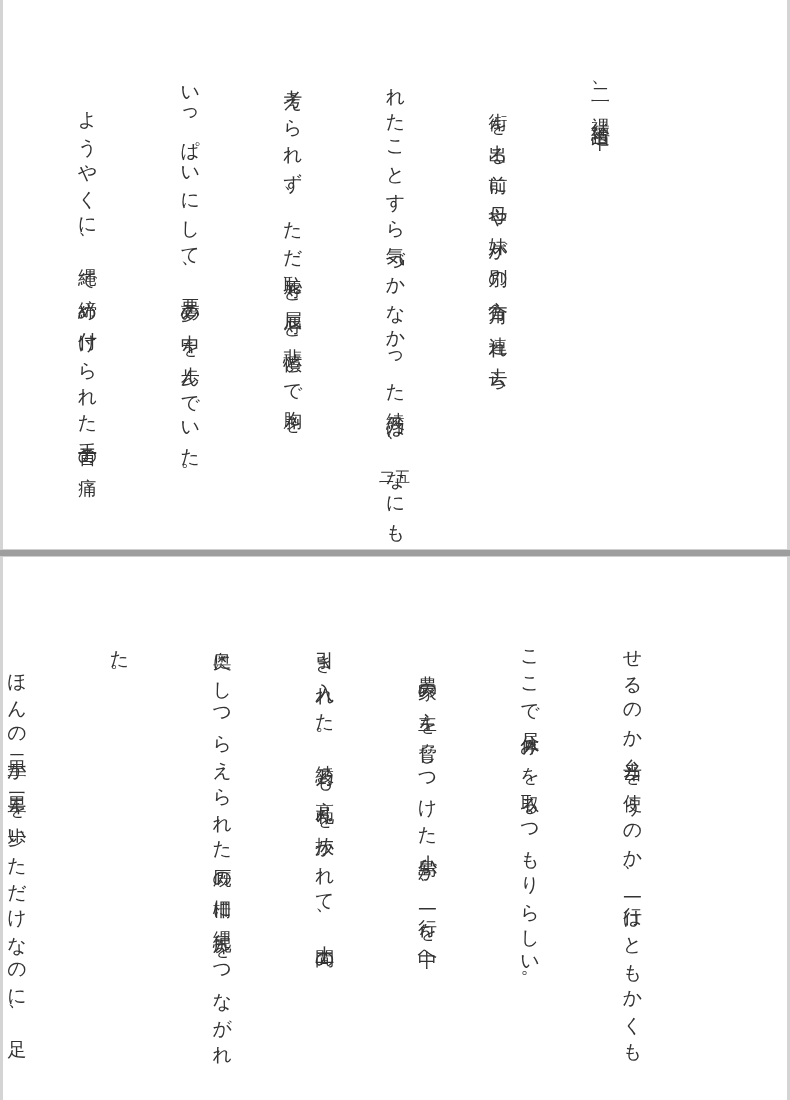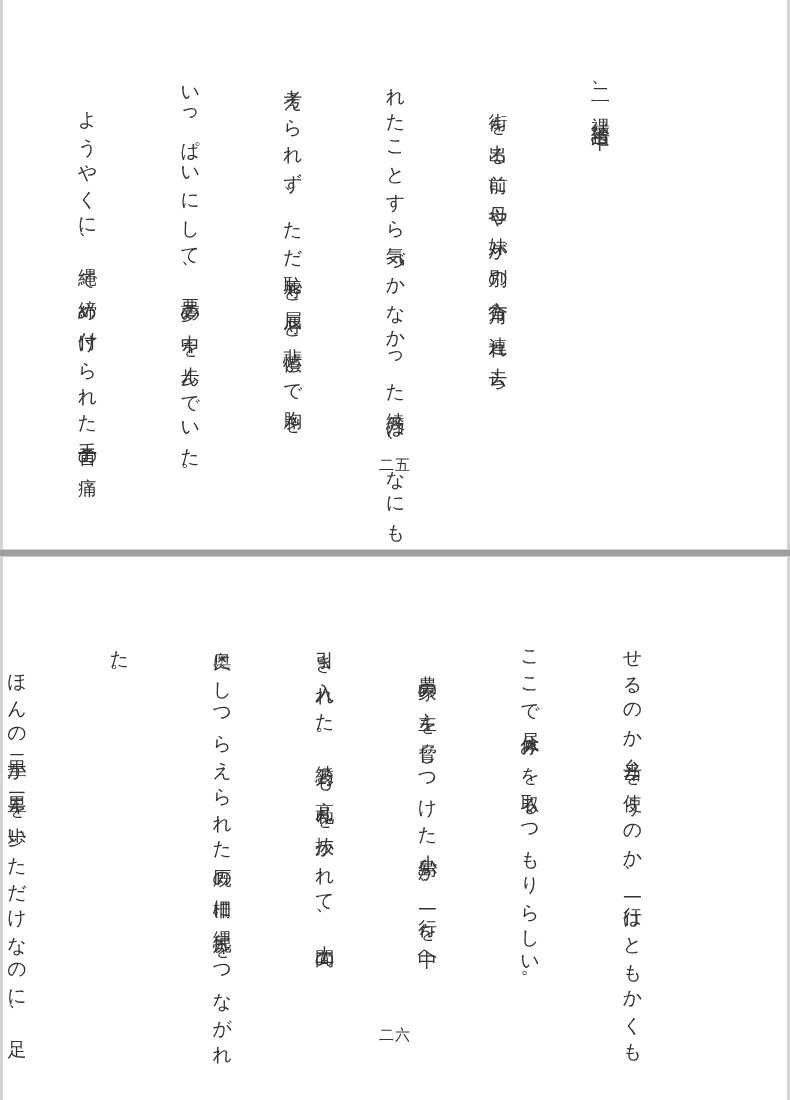--- a/index.html
+++ b/index.html
@@ -31,21 +31,21 @@
     white-space: pre;
     color: #333333;
   }
   .page-top .text-block { right: 100px; top: 74px; height: 345px; }
   .page-bottom .text-block { right: 68px; top: 80px; height: 345px; }
   .line { display: block; }
   .page-number {
     position: absolute; left: 0; width: 784px; text-align: center;
     font-size: 15px; color: #333333; letter-spacing: 1px;
   }
-  .page-top .page-number { top: 456px; }
+  .page-top .page-number { top: 468px; }
   .page-bottom .page-number { top: 469px; }
 </style>
 </head>
 <body>
 
 <div class="viewer">
   <div class="edge-left"></div>
   <div class="edge-right"></div>
 
   <div class="page page-top">
@@ -90,15 +90,14 @@
       
       
       
       
       
       
       
       
       
     </div>
-    <div class="page-number">二六</div>
   </div>
 </div>
 
 </body></html>

